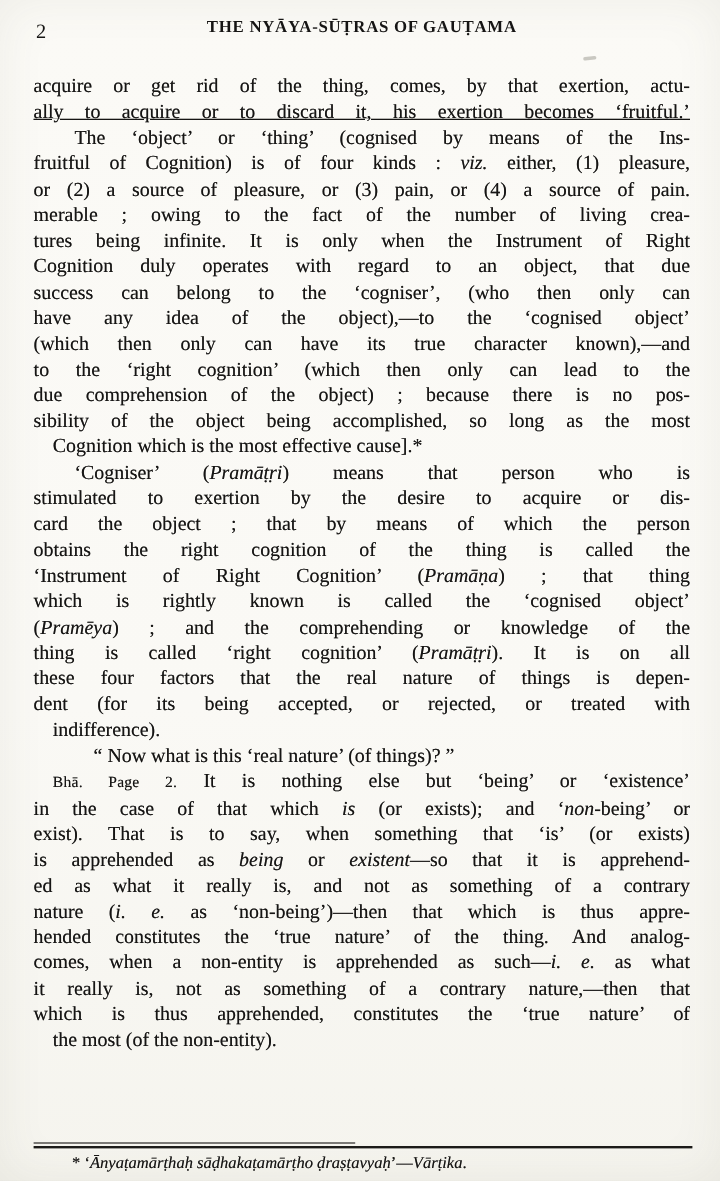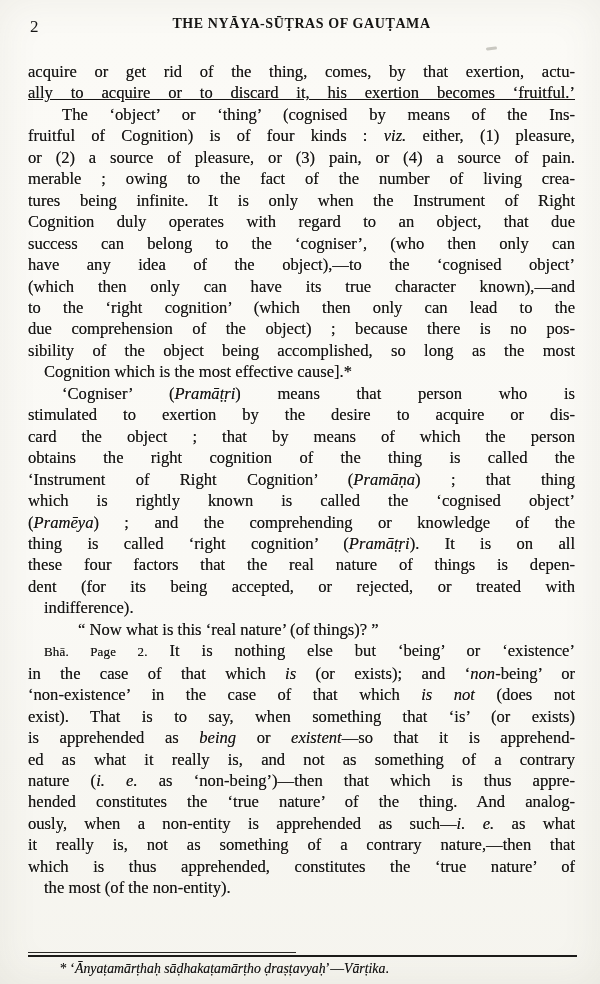--- a/index.html
+++ b/index.html
@@ -117,27 +117,26 @@
         <div class="line"><span>these four factors that the real nature of things is depen-</span></div>
         <div class="line"><span>dent (for its being accepted, or rejected, or treated with</span></div>
         <div class="line last"><span>indifference).</span></div>
       </div>
       <div>
         <div class="line ind last"><span>“ Now what is this ‘real nature’ (of things)? ”</span></div>
       </div>
       <div>
         <div class="line ind-sm"><span class="sm">Bhā. Page 2.</span><span>  It is nothing else but ‘being’ or ‘existence’</span></div>
         <div class="line"><span>in the case of that which </span><span class="it">is</span><span> (or exists); and ‘</span><span class="it">non</span><span>-being’ or</span></div>
-        <div class="line"><span>‘non-existence’ in the case of that which </span><span class="it">is not</span><span> (does not</span></div>
         <div class="line"><span>exist).  That is to say, when something that ‘is’ (or exists)</span></div>
         <div class="line"><span>is apprehended as </span><span class="it">being</span><span> or </span><span class="it">existent</span><span>—so that it is apprehend-</span></div>
         <div class="line"><span>ed as what it really is, and not as something of a contrary</span></div>
         <div class="line"><span>nature (</span><span class="it">i. e.</span><span> as ‘non-being’)—then that which is thus appre-</span></div>
         <div class="line"><span>hended constitutes the ‘true nature’ of the thing.  And analog-</span></div>
-        <div class="line"><span>ously, when a non-entity is apprehended as such—</span><span class="it">i. e.</span><span> as what</span></div>
+        <div class="line"><span>comes, when a non-entity is apprehended as such—</span><span class="it">i. e.</span><span> as what</span></div>
         <div class="line"><span>it really is, not as something of a contrary nature,—then that</span></div>
         <div class="line"><span>which is thus apprehended, constitutes the ‘true nature’ of</span></div>
         <div class="line last"><span>the most (of the non-entity).</span></div>
       </div>
     </div>
 
   <div class="foot-rule-b"></div>
   <div class="foot-rule-a"></div>
 
   <div class="footnote"><span>* ‘</span><span class="it">Ānyaṭamārṭhaḥ sāḍhakaṭamārṭho ḍraṣṭavyaḥ</span><span>’—</span><span class="it">Vārṭika</span><span>.</span></div>

